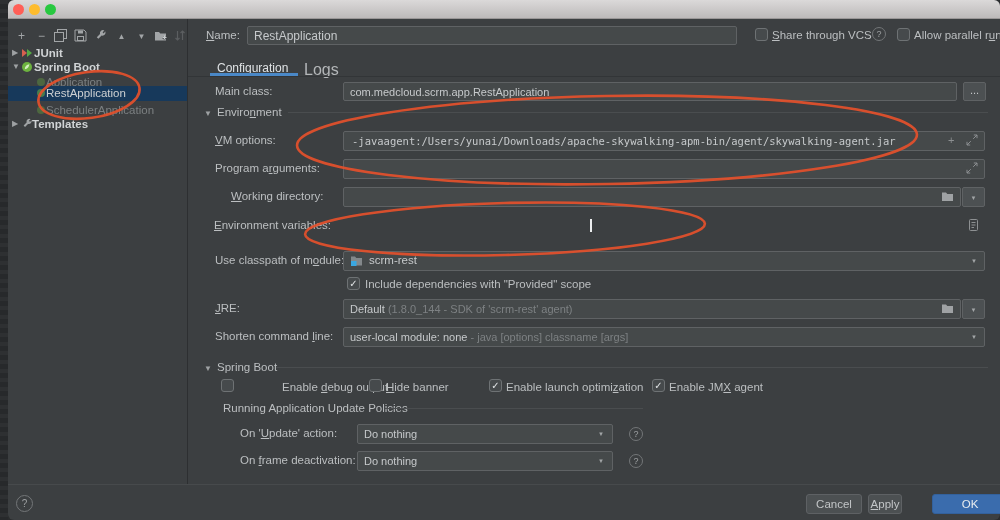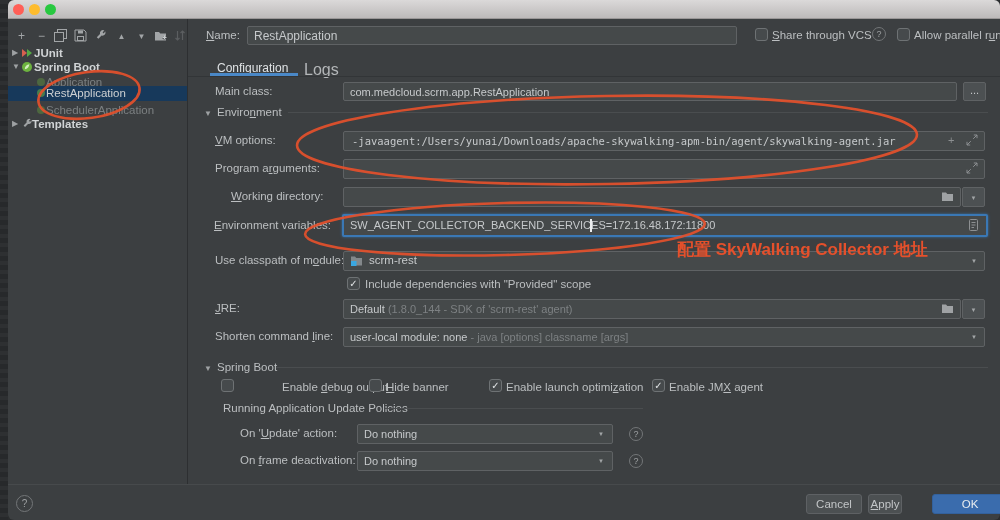--- a/index.html
+++ b/index.html
@@ -200,21 +200,20 @@
   <span class="lbl" style="left:231px;top:190px;"><u>W</u>orking directory:</span>
   <div class="fld" style="left:343px;top:187px;width:618px;"></div>
   <span class="infield-ico" style="left:941px;top:190px;">
     <svg width="13" height="12" viewBox="0 0 13 12">
         <path d="M1 2.5 h4 l1.3 1.5 H12 v7 H1z" fill="#9fa2a4"></path>
       </svg>
   </span>
   <div class="ddbtn" style="left:962px;top:187px;"><span class="dar">▼</span></div>
 
   <span class="lbl" style="left:214px;top:219px;"><u>E</u>nvironment variables:</span>
-  <div class="fld" style="left:342px;top:214px;width:646px;height:23px;border:2px solid #3a78b5;box-shadow:0 0 3px rgba(58,120,181,.85);line-height:19px;">SW_AGENT_COLLECTOR_BACKEND_SERVICES=172.16.48.172:11800</div>
   <span class="caret" style="left:590px;top:219px;"></span>
   <span class="infield-ico" style="left:968px;top:218px;">
     <svg width="11" height="14" viewBox="0 0 11 14" fill="none" stroke="#8d9092">
         <rect x="1.5" y="1.5" width="8" height="11" rx="1"></rect>
         <path d="M3.5 4.5 h4 M3.5 7 h4 M3.5 9.5 h2.5"></path>
       </svg>
   </span>
 
   <span class="lbl" style="left:215px;top:254px;">Use classpath of m<u>o</u>dule:</span>
   <div class="fld" style="left:343px;top:251px;width:642px;"></div>
@@ -273,15 +272,14 @@
   <span class="help" style="left:16px;top:495px;width:17px;height:17px;line-height:15px;font-size:10px;">?</span>
   <div class="btn" style="left:806px;top:494px;width:56px;">Cancel</div>
   <div class="btn" style="left:868px;top:494px;width:34px;"><u>A</u>pply</div>
   <div class="btn primary" style="left:932px;top:494px;width:76px;">OK</div>
 
   <svg id="annot-svg" width="1000" height="520" viewBox="0 0 1000 520">
     <ellipse cx="89" cy="95" rx="51" ry="23" transform="rotate(-8 89 95)" fill="none" stroke="#e5502b" stroke-width="2.6" opacity="0.92" stroke-linecap="round"></ellipse>
     <ellipse cx="607" cy="140" rx="310" ry="44" transform="rotate(-1 607 140)" fill="none" stroke="#e5502b" stroke-width="2.6" opacity="0.92" stroke-linecap="round"></ellipse>
     <ellipse cx="505" cy="229" rx="200" ry="26" transform="rotate(-1.5 505 229)" fill="none" stroke="#e5502b" stroke-width="2.6" opacity="0.92" stroke-linecap="round"></ellipse>
   </svg>
-  <div class="note" style="left: 677px; top: 238px; color: rgb(229, 80, 43);">配置 SkyWalking Collector 地址</div>
 
 </div>
 
 </body></html>

